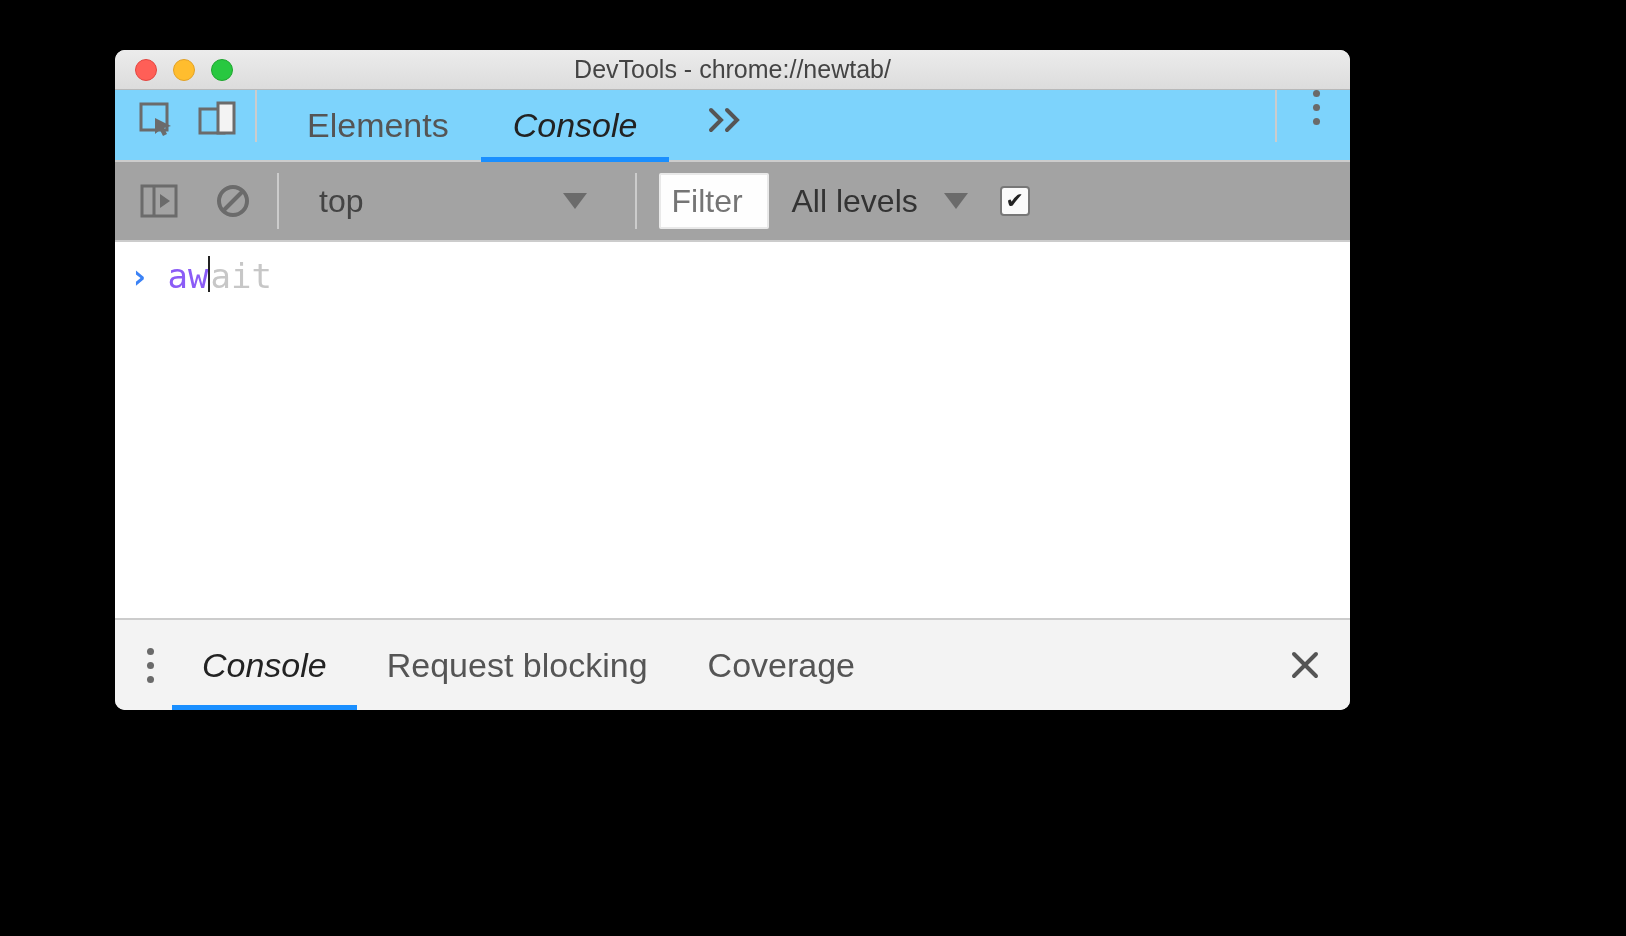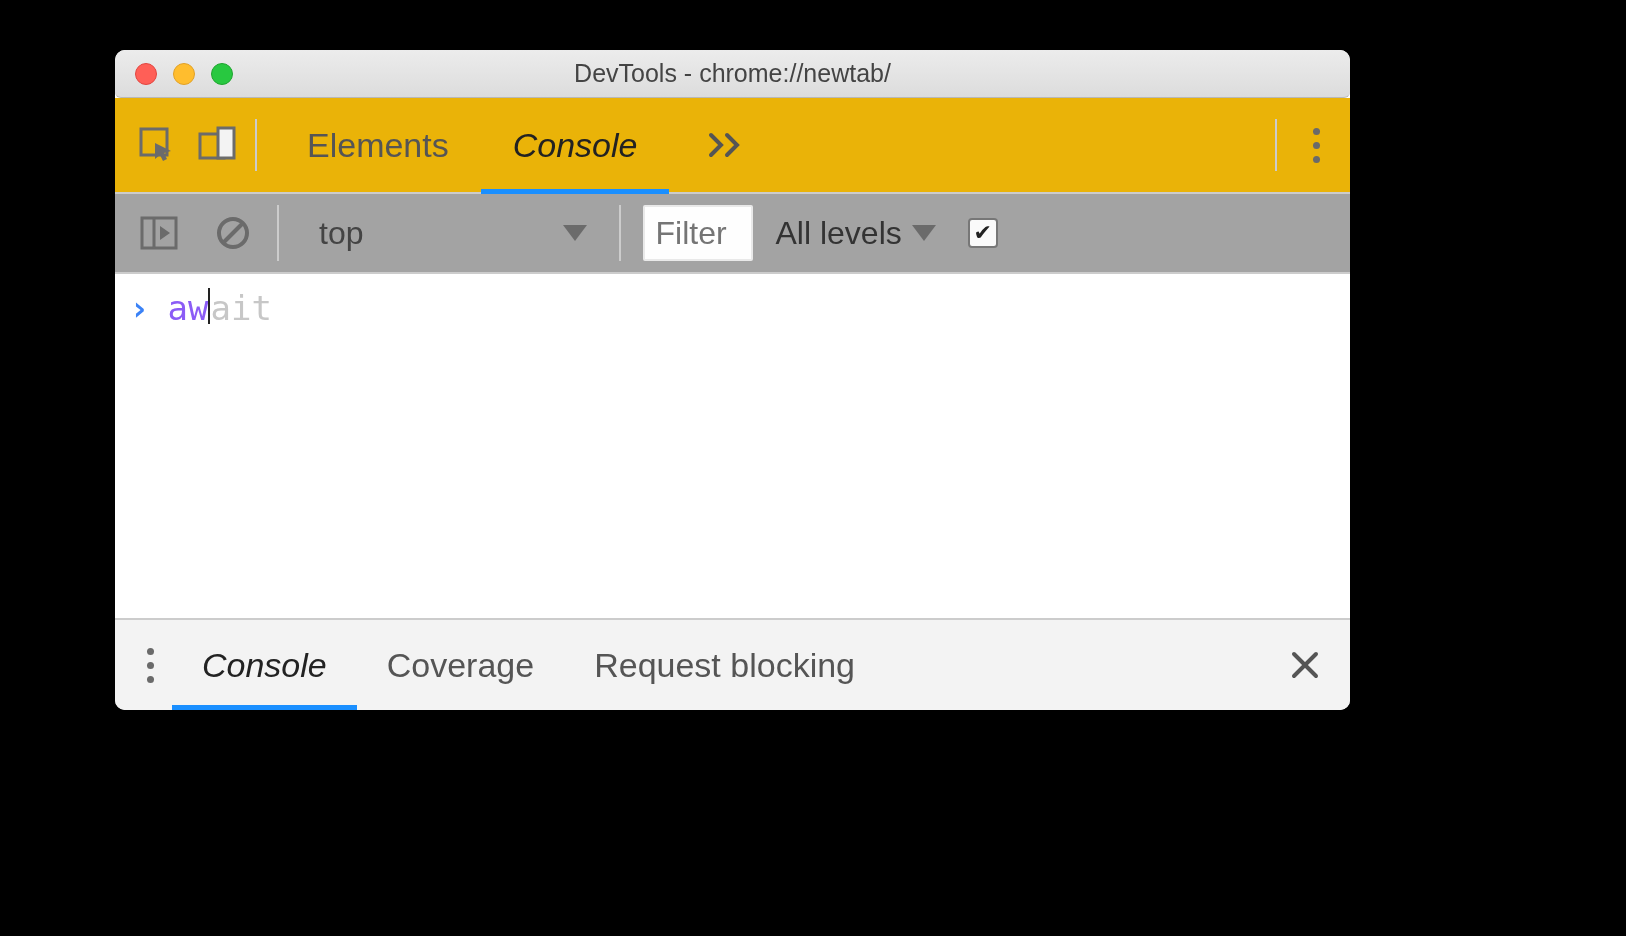--- a/index.html
+++ b/index.html
@@ -18,27 +18,26 @@
     width: 1235px;
     height: 660px;
     background: #fff;
     border-radius: 10px;
     box-shadow: 0 30px 60px rgba(0,0,0,0.55);
     overflow: hidden;
     display: flex;
     flex-direction: column;
   }
   .titlebar {
-    height: 48px;
+    height: 40px;
     background: linear-gradient(#ececec, #dcdcdc);
     border-bottom: 1px solid #b8b8b8;
     display: flex;
     align-items: center;
     position: relative;
-    border-radius: 6px;
   }
   .traffic {
     display: flex;
     gap: 16px;
     padding-left: 20px;
   }
   .dot {
     width: 22px; height: 22px; border-radius: 50%;
   }
   .dot.red { background:#ff5f57; border:1px solid #e24640;}
@@ -46,25 +45,25 @@
   .dot.green { background:#28c840; border:1px solid #1fa52f;}
   .title {
     position: absolute;
     left: 0; right: 0;
     text-align: center;
     font-size: 25px;
     color: #444;
     pointer-events: none;
   }
   .tabbar {
-    height: 96px;
+    height: 72px;
     border-bottom: 2px solid #ccc;
-    background: #eab308;
-    display: flex;
-    align-items: center;
+    background: #7dd3fc;
+    display: flex;
+    align-items: flex-start;
     padding: 0 12px;
   }
   .iconbtn {
     width: 60px; height: 60px;
     display: flex; align-items: center; justify-content: center;
     color: #6b6b6b;
   }
   .divider {
     width: 2px;
     height: 52px;
@@ -142,25 +141,26 @@
     background: #fefefe;
     padding: 0 10px;
     border-radius: 2px;
   }
   .filter-wrap {
     border-left: 2px solid #ccc;
     padding-left: 22px;
     height: 56px;
     display: flex;
     align-items: center;
+    margin-left: 16px;
   }
   .levels {
     display: flex;
     align-items: center;
-    gap: 10px;
+    gap: 26px;
     font-size: 32px;
     color: #333;
     padding-left: 8px;
   }
   .checkbox {
     width: 30px; height: 30px;
     border: 2px solid #777;
     border-radius: 4px;
     display:flex;align-items:center;justify-content:center;
     background:#fafafa;
@@ -316,22 +316,22 @@
   </div>
 
   <div class="drawer">
     <div class="kebab">
       <div class="d"></div>
         <div class="d"></div>
         <div class="d"></div>
     </div>
     <div class="drawer-tabs">
       <div class="tab active">Console</div>
+      <div class="tab">Request blocking</div>
       <div class="tab">Coverage</div>
-      <div class="tab">Request blocking</div>
     </div>
     <div class="spacer"></div>
     <div class="x-icon">
       <svg width="30" height="30" viewBox="0 0 30 30">
         <line x1="4" y1="4" x2="26" y2="26" stroke="#555" stroke-width="4" stroke-linecap="round"></line>
         <line x1="26" y1="4" x2="4" y2="26" stroke="#555" stroke-width="4" stroke-linecap="round"></line>
       </svg>
     </div>
   </div>
 

